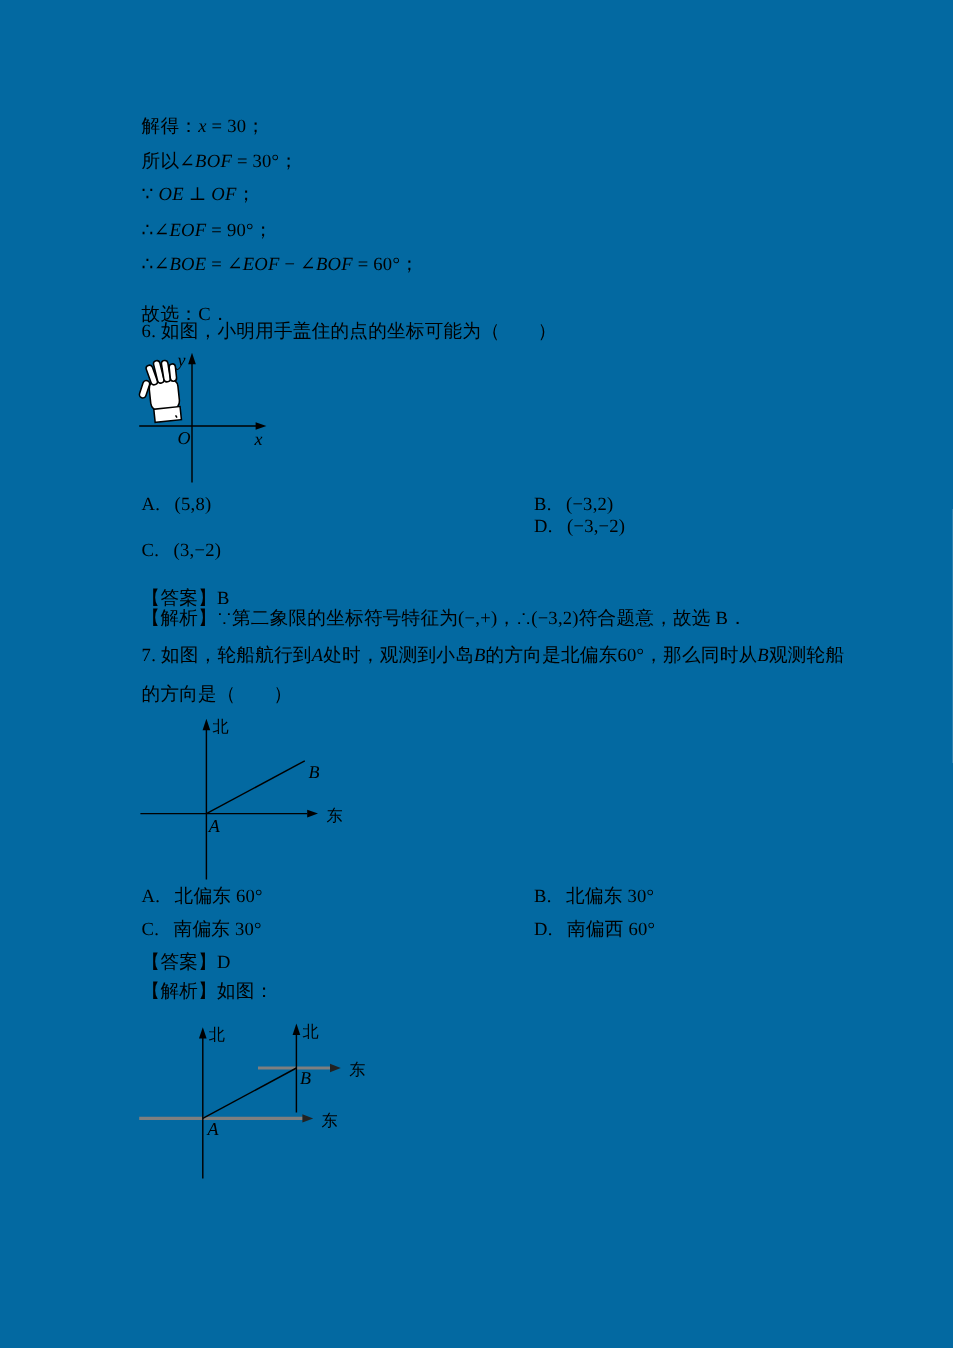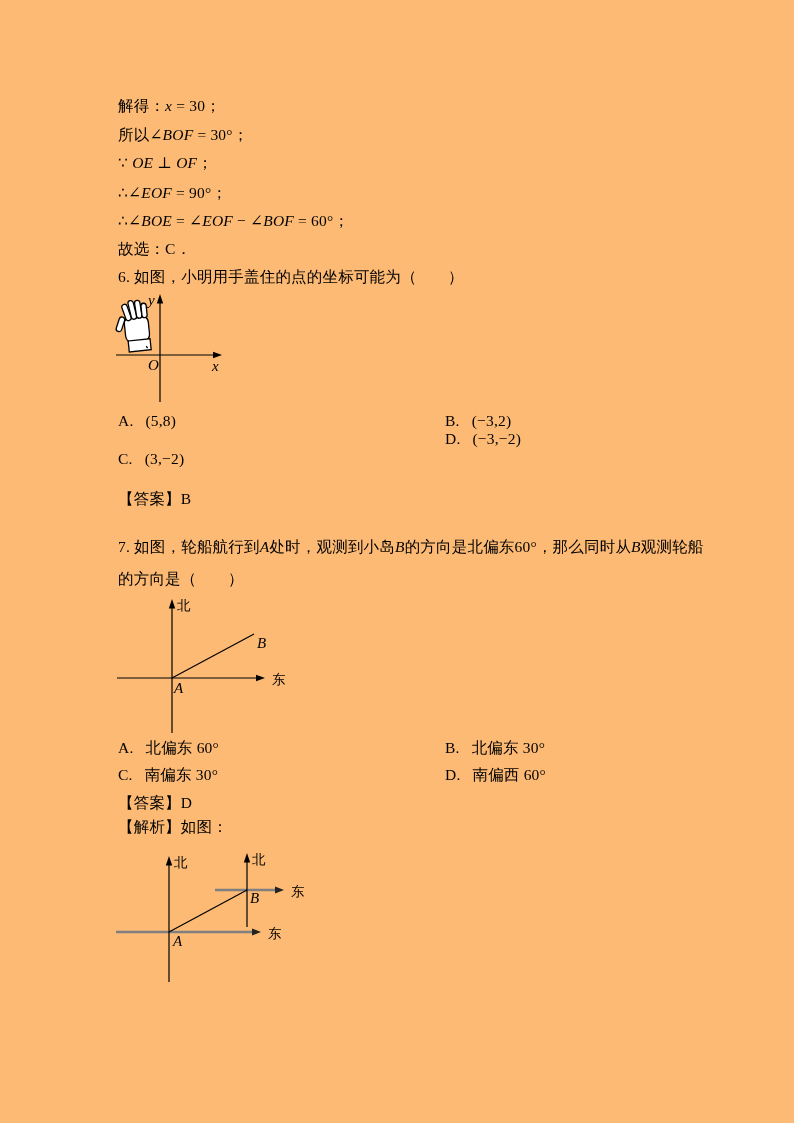--- a/index.html
+++ b/index.html
@@ -1,21 +1,21 @@
 <!DOCTYPE html>
 <html><head>
 <meta charset="utf-8">
 <style>
   html,body{margin:0;padding:0;}
   body{
     width:794px;height:1123px;background:#ffffff;color:#000;
     font-family:"Liberation Serif","DejaVu Serif",serif;
     position:relative;overflow:hidden;
   }
-  .page{position:absolute;inset:0;background:#fdba74;text-decoration:underline;}
+  .page{position:absolute;inset:0;background:#0369a1;text-decoration:underline;}
   .ln{
     position:absolute;left:118px;font-size:15.5px;line-height:21px;
     white-space:nowrap;letter-spacing:0.2px;
   }
   .mm{font-family:"Liberation Serif","DejaVu Serif",serif;font-style:normal;}
   .mi{font-family:"Liberation Serif","DejaVu Serif",serif;font-style:italic;}
   .olabel{margin-right:12px;}
   .fig{position:absolute;}
   svg text{fill:#000;}
   .svg-cjk{font-size:13.5px;font-family:"Liberation Serif","DejaVu Serif",serif;}
@@ -29,21 +29,21 @@
 </head>
 <body>
 
 <div class="page">
 
   <div class="ln" style="top:95px"><span>解得：</span><span class="mi">x</span><span class="mm"> = 30</span><span>；</span></div>
   <div class="ln" style="top:124px"><span>所以</span><span class="mm">∠</span><span class="mi">BOF</span><span class="mm"> = 30°</span><span>；</span></div>
   <div class="ln" style="top:152px"><span class="mm">∵ </span><span class="mi">OE</span><span class="mm"> ⊥ </span><span class="mi">OF</span><span>；</span></div>
   <div class="ln" style="top:182px"><span class="mm">∴∠</span><span class="mi">EOF</span><span class="mm"> = 90°</span><span>；</span></div>
   <div class="ln" style="top:210px"><span class="mm">∴∠</span><span class="mi">BOE</span><span class="mm"> = ∠</span><span class="mi">EOF</span><span class="mm"> − ∠</span><span class="mi">BOF</span><span class="mm"> = 60°</span><span>；</span></div>
-  <div class="ln" style="top:238px"><span>故选：</span><span class="mm">C．</span></div>
+  <div class="ln" style="top:252px"><span>故选：</span><span class="mm">C．</span></div>
 
   <div class="ln" style="top:266px"><span class="mm">6. </span><span>如图，小明用手盖住的点的坐标可能为（　　）</span></div>
 
   <svg class="fig" style="left:112px;top:289px" width="150" height="120" viewBox="0 0 150 120">
 
     <line class="axis" x1="48" y1="113" x2="48" y2="13"></line>
     <polygon class="arrow" points="48,5 44.8,14.5 51.2,14.5"></polygon>
     <text class="svg-it" x="36" y="16">y</text>
 
     <line class="axis" x1="4" y1="66" x2="102" y2="66"></line>
@@ -70,20 +70,21 @@
     <span class="mm olabel">B.</span><span><span class="mm">(−3,2)</span></span>
   </div>
   <div class="ln" style="top:448px">
     <span class="mm olabel">C.</span><span><span class="mm">(3,−2)</span></span>
   </div>
   <div class="ln" style="top:428px;left:445px">
     <span class="mm olabel">D.</span><span><span class="mm">(−3,−2)</span></span>
   </div>
 
   <div class="ln" style="top:488px"><span>【答案】</span><span class="mm">B</span></div>
+  <div class="ln" style="top:505px"><span>【解析】</span><span class="mm">∵</span><span>第二象限的坐标符号特征为</span><span class="mm">(−,+)</span><span>，</span><span class="mm">∴(−3,2)</span><span>符合题意，故选 </span><span class="mm">B．</span></div>
 
   <div class="ln" style="top:536px"><span class="mm">7. </span><span>如图，轮船航行到</span><span class="mi">A</span><span>处时，观测到小岛</span><span class="mi">B</span><span>的方向是北偏东</span><span class="mm">60°</span><span>，那么同时从</span><span class="mi">B</span><span>观测轮船</span></div>
   <div class="ln" style="top:568px"><span>的方向是（　　）</span></div>
 
   <svg class="fig" style="left:112px;top:590px" width="200" height="148" viewBox="0 0 200 148">
     <line class="axis" x1="60" y1="143" x2="60" y2="16"></line>
     <polygon class="arrow" points="60,9 56.8,18.5 63.2,18.5"></polygon>
     <text class="svg-cjk" x="65" y="20">北</text>
     <line class="axis" x1="5" y1="88" x2="144" y2="88"></line>
     <polygon class="arrow" points="153,88 144,84.8 144,91.2"></polygon>

